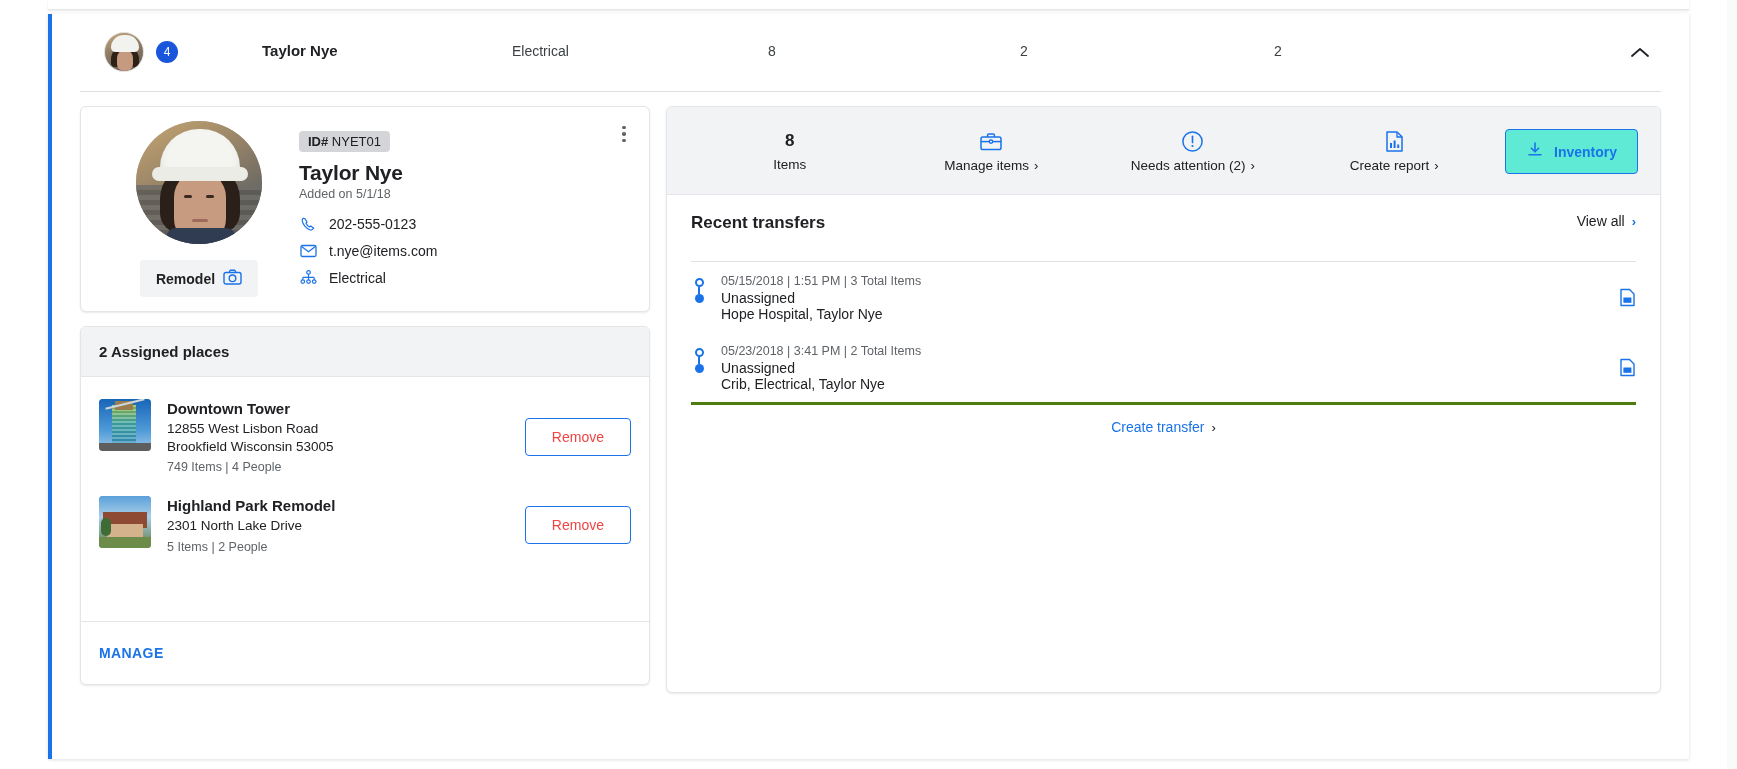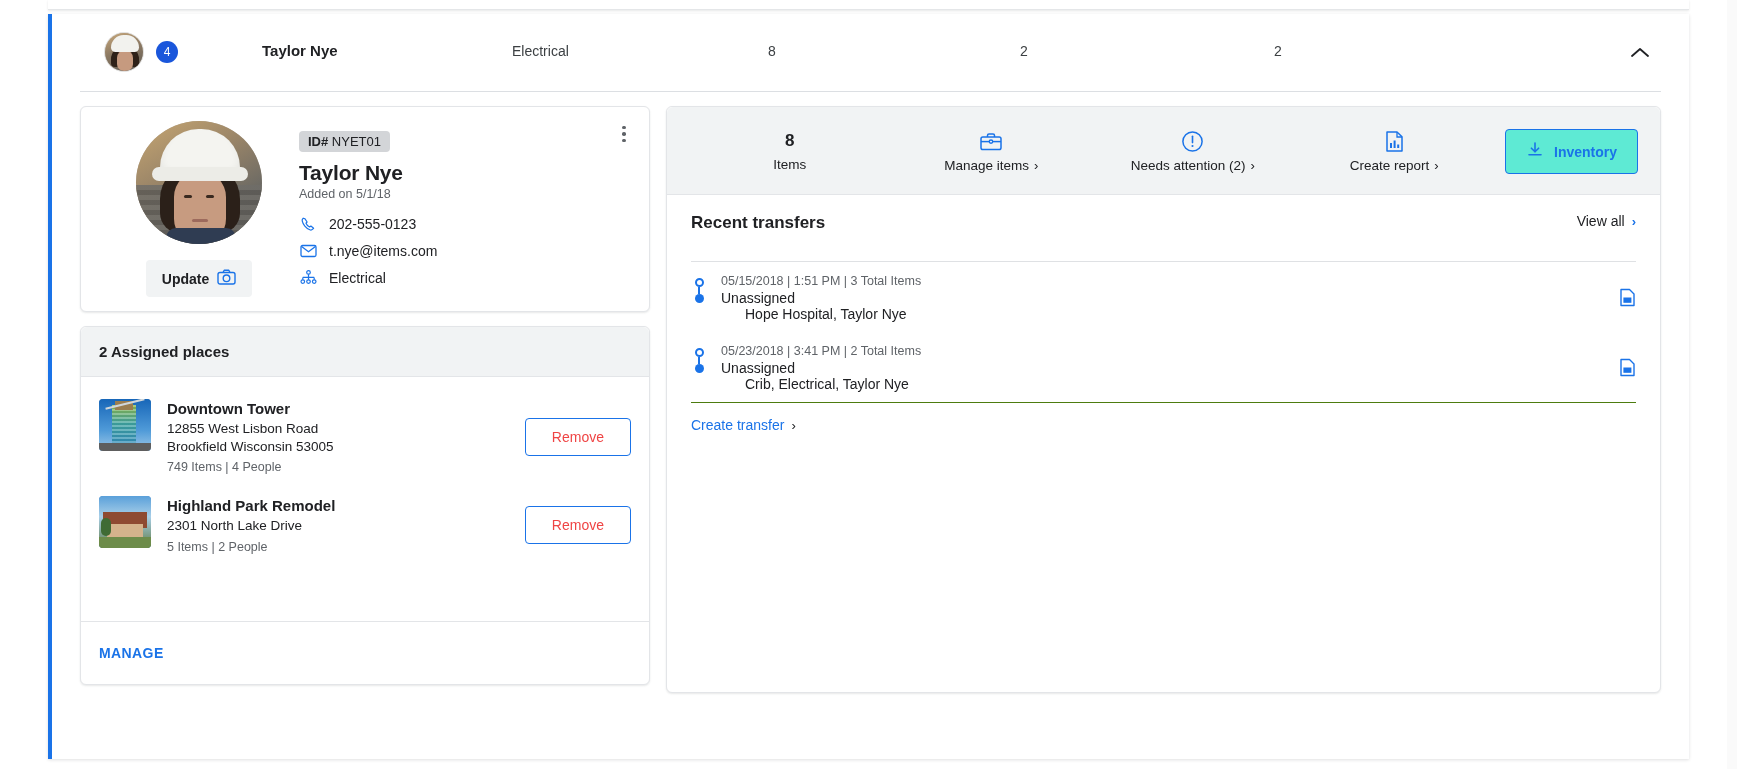--- a/index.html
+++ b/index.html
@@ -193,24 +193,24 @@
   .viewall .chev { color: #1a73e8; font-weight: 700; }
 
   .tr-row { display: flex; align-items: flex-start; gap: 14px; padding: 12px 0 10px; }
   .tr-marker { width: 16px; flex: 0 0 16px; padding-top: 4px; display: flex; flex-direction: column; align-items: center; }
   .tr-marker .ring { width: 9px; height: 9px; border: 2px solid #1a73e8; border-radius: 50%; background: #fff; }
   .tr-marker .stem { width: 2px; height: 7px; background: #1a73e8; }
   .tr-marker .dot  { width: 9px; height: 9px; border-radius: 50%; background: #1a73e8; }
   .tr-body { flex: 1 1 auto; }
   .tr-meta { font-size: 12.5px; color: #5f6368; margin-bottom: 2px; }
   .tr-status { font-size: 14px; color: #202124; }
-  .tr-where { font-size: 14px; color: #202124; margin-left: 24px; }
+  .tr-where { font-size: 14px; color: #202124; }
   .tr-doc { flex: 0 0 auto; padding-top: 14px; cursor: pointer; }
 
-  .tr-foot { border-top: 1px solid #4d7c0f; padding: 14px 0 0; display: flex; justify-content: flex-start; }
+  .tr-foot { border-top: 3px solid #4d7c0f; padding: 14px 0 0; display: flex; justify-content: center; }
   .create-transfer { color: #1a73e8; font-size: 14px; display: inline-flex; align-items: center; gap: 7px; cursor: pointer; }
 
   .scrollbar-gutter { position: absolute; right: 0; top: 0; width: 10px; height: 769px; background: #fafafa; }
 </style>
 </head>
 <body>
 
 <div class="page">
 
   <div class="top-stub"></div>
@@ -255,21 +255,21 @@
               <div class="hair"></div>
                 <div class="face"></div>
               <div class="eye-l"></div>
                 <div class="eye-r"></div>
                 <div class="mouth"></div>
               <div class="collar"></div>
               <div class="helmet"></div>
                 <div class="brim"></div>
             </div>
             <button class="update-btn">
-              <span>Update</span>
+              <span>Remodel</span>
               <span>
                 <svg width="19" height="16" viewBox="0 0 19 16">
                   <rect x="1" y="3.5" width="17" height="11.5" rx="2" fill="none" stroke="#1a73e8" stroke-width="1.4"></rect>
                   <path d="M6 3.5 L7.2 1.2 H11.8 L13 3.5" fill="none" stroke="#1a73e8" stroke-width="1.4" stroke-linejoin="round"></path>
                   <circle cx="9.5" cy="9.3" r="3.3" fill="none" stroke="#1a73e8" stroke-width="1.4"></circle>
                 </svg>
               </span>
             </button>
           </div>
 

